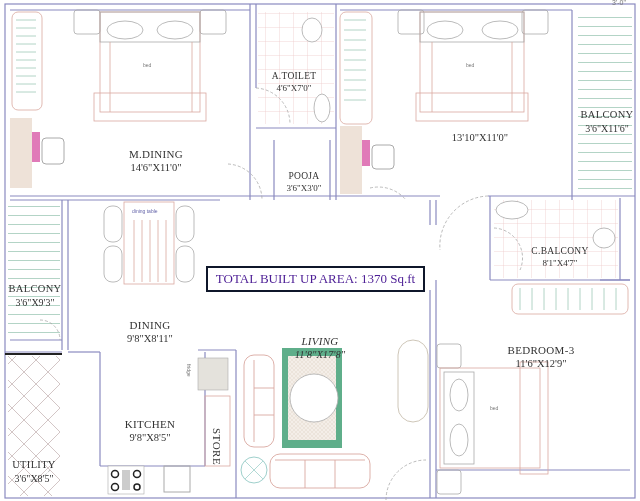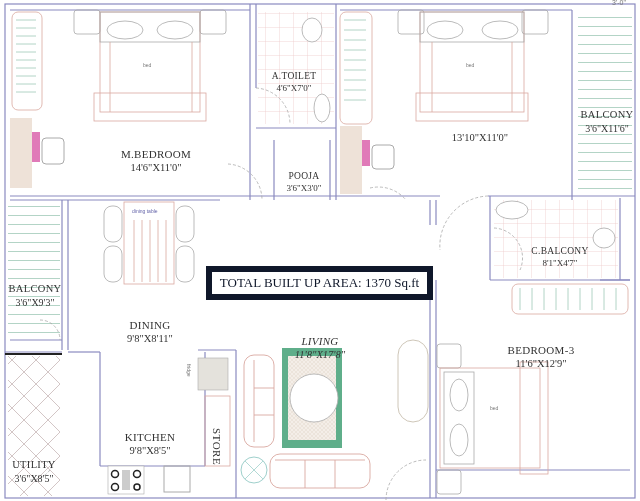--- a/index.html
+++ b/index.html
@@ -1,21 +1,21 @@
 <!DOCTYPE html>
 <html><head>
 <meta charset="utf-8">
 <style>
   html,body{margin:0;padding:0;background:#fff;}
   body{width:640px;height:501px;overflow:hidden;position:relative;font-family:"Liberation Serif","DejaVu Serif",serif;}
   #plan{position:absolute;left:0;top:0;width:640px;height:501px;}
   .lbl{position:absolute;text-align:center;color:#333;font-size:11px;line-height:14px;white-space:nowrap;}
   .lbl .n{display:block;letter-spacing:0.3px;margin-top:16px;}
   .lbl .d{display:block;font-size:10.5px;}
-  .area-box{position:absolute;left:206px;top:266px;width:215px;height:22px;border:6px solid #0f172a;background:#fff;font-size:13px;line-height:22px;text-align:center;color:#0f172a;}
+  .area-box{position:absolute;left:206px;top:266px;width:215px;height:22px;border:2px solid #0f172a;background:#fff;font-size:13px;line-height:22px;text-align:center;color:#4c1d95;}
   .vert{position:absolute;writing-mode:vertical-rl;font-size:11px;color:#333;letter-spacing:0.5px;}
   .tiny{position:absolute;font-size:5px;color:#777;font-family:"Liberation Sans",sans-serif;}
 </style>
 </head>
 <body>
 
 <svg id="plan" viewBox="0 0 640 501" xmlns="http://www.w3.org/2000/svg">
   <defs>
     <pattern id="tile" width="14" height="14" patternUnits="userSpaceOnUse">
       <rect width="14" height="14" fill="#fff"></rect>
@@ -183,21 +183,21 @@
     <path d="M488 196 A50 50 0 0 0 440 250"></path>
     <path d="M494 228 A30 30 0 0 1 520 270"></path>
     <path d="M386 500 A40 40 0 0 1 426 460"></path>
     <path d="M370 188 A36 36 0 0 1 406 200"></path>
     <path d="M30 480 A24 24 0 0 0 54 460"></path>
     <path d="M40 320 A20 20 0 0 1 60 340"></path>
   </g>
 </svg>
 
 <div class="lbl" style="left:106px;top:131px;width:100px;">
-  <span class="n">M.BEDROOM</span>
+  <span class="n">M.DINING</span>
   <span class="d">14'6"X11'0"</span>
 </div>
 <div class="lbl" style="left:263px;top:54px;width:62px;font-size:9.5px;line-height:12px;">
   <span class="n">A.TOILET</span>
   <span class="d" style="font-size:9px">4'6"X7'0"</span>
 </div>
 <div class="lbl" style="left:272px;top:154px;width:64px;font-size:9.5px;line-height:12px;">
   <span class="n">POOJA</span>
   <span class="d" style="font-size:9px">3'6"X3'0"</span>
 </div>
@@ -225,21 +225,21 @@
   <span class="d">11'8"X17'8"</span>
 </div>
 <div class="lbl" style="left:496px;top:327px;width:90px;">
   <span class="n">BEDROOM-3</span>
   <span class="d">11'6"X12'9"</span>
 </div>
 <div class="lbl" style="left:2px;top:442px;width:64px;font-size:10.5px;">
   <span class="n">UTILITY</span>
   <span class="d" style="font-size:10px">3'6"X8'5"</span>
 </div>
-<div class="lbl" style="left:110px;top:414px;width:80px;">
+<div class="lbl" style="left:110px;top:401px;width:80px;">
   <span class="n">KITCHEN</span>
   <span class="d">9'8"X8'5"</span>
 </div>
 <div class="vert" style="left:211px;top:428px;">STORE</div>
 
 <div class="area-box">TOTAL BUILT UP AREA: 1370 Sq.ft</div>
 <div class="tiny" style="left:612px;top:-1px;font-size:7px;">3'-0"</div>
 
 <div class="tiny" style="left:143px;top:62px;">bed</div>
 <div class="tiny" style="left:466px;top:62px;">bed</div>

